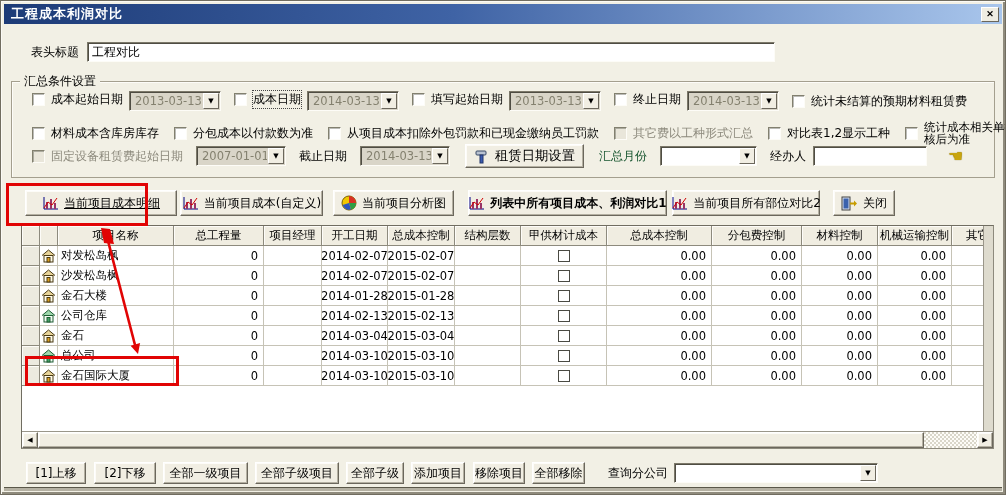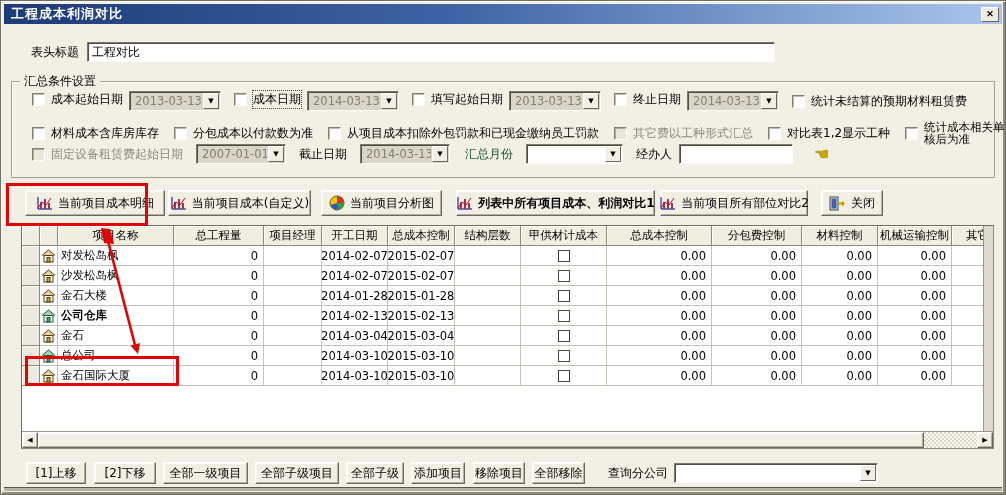--- a/index.html
+++ b/index.html
@@ -57,21 +57,21 @@
   .combo.disabled .combo-val{color:#84816f;}
   .w92{width:92px;} .w90{width:90px;} .w97{width:97px;}
   .redlabel{color:#14532d;white-space:nowrap;}
   .textinput{height:20px;font:12px "DejaVu Sans",sans-serif;padding:1px 4px;outline:none;}
   .hand{font-size:17px;color:#c9a50e;line-height:14px;text-shadow:0 0 1px #6b5a00;margin-left:14px;}
   .rentbtn{height:24px;display:inline-flex;align-items:center;gap:5px;padding:0 8px;white-space:nowrap;margin-left:8px;}
   
   .toolbar{position:absolute;left:24px;top:189px;height:26px;display:flex;align-items:stretch;}
   .tbtn{display:flex;align-items:center;justify-content:center;gap:5px;white-space:nowrap;
     font:12px "DejaVu Sans",sans-serif;padding:0 2px;cursor:default;}
-  .tbtn:nth-child(1){width:140px;}
+  .tbtn:nth-child(1){width:152px;text-decoration:underline;}
   .tbtn:nth-child(2){width:143px;margin-left:3px;}
   .tbtn:nth-child(3){width:121px;margin-left:10px;}
   .tbtn:nth-child(4){width:199px;margin-left:14px;font-weight:bold;}
   .tbtn:nth-child(5){width:148px;margin-left:5px;}
   .tbtn:nth-child(6){width:62px;margin-left:13px;}
   .ic{display:inline-flex;align-items:center;}
   
   .grid{position:absolute;left:20px;top:224px;width:973px;height:224px;background:#fff;
     border:1px solid #8d8a7d;border-top-color:#706d61;border-left-color:#706d61;}
   .gtable{position:absolute;left:0;top:0;right:10px;bottom:17px;overflow:hidden;background:#fff;}
@@ -230,20 +230,29 @@
       </label>
       <span class="combo disabled w90">
         <span class="combo-val">2007-01-01</span>
         <span class="combo-btn">▼</span>
       </span>
       <span style="margin-left:6px;white-space:nowrap;">截止日期</span>
       <span class="combo disabled w90">
         <span class="combo-val">2014-03-13</span>
         <span class="combo-btn">▼</span>
       </span>
+      <button class="rentbtn raised">
+        <span class="ic" id="hammer-slot">
+            <svg width="16" height="15" viewBox="0 0 16 15">
+              <rect x="2" y="2" width="10" height="4" rx="1" fill="#b9c2d1" stroke="#3a4a66"></rect>
+              <rect x="6" y="6" width="3" height="8" fill="#3a5bb0" stroke="#22356b"></rect>
+            </svg>
+          </span>
+        <span>租赁日期设置</span>
+      </button>
       <span class="redlabel" style="margin-left:8px;">汇总月份</span>
       <span class="combo w97">
         <span class="combo-val"></span>
         <span class="combo-btn">▼</span>
       </span>
       <span style="margin-left:6px;white-space:nowrap;">经办人</span>
       <input class="textinput sunken" type="text" style="width: 114px;" value="">
       <span class="hand">☚</span>
     </div>
   </div>
@@ -421,21 +430,21 @@
           <div class="dc sel" style="width: 18px;"></div>
           <div class="dc iconcell" style="width: 18px;">
             <span class="ic">
               <svg width="15" height="14" viewBox="0 0 15 14">
                 <path d="M1 6.5 L7.5 1 L14 6.5" fill="#9fd8ae" stroke="#1e5c33"></path>
                 <rect x="3" y="6.5" width="9" height="6.5" fill="#f2fbf2" stroke="#1e5c33"></rect>
                 <rect x="6" y="8.5" width="3" height="4.5" fill="#46a468" stroke="#1e5c33"></rect>
               </svg>
             </span>
           </div>
-          <div class="dc name" style="width: 116px; font-weight: bold;">公司仓库</div>
+          <div class="dc name" style="width: 116px;">公司仓库</div>
           <div class="dc num" style="width: 90px;">0</div>
           <div class="dc " style="width: 58px;"></div>
           <div class="dc date" style="width: 66px;">2014-02-13</div>
           <div class="dc date" style="width: 67px;">2015-02-13</div>
           <div class="dc " style="width: 66px;"></div>
           <div class="dc ck" style="width: 86px;">
             <span class="gckb"></span>
           </div>
           <div class="dc num" style="width: 105px;">0.00</div>
           <div class="dc num" style="width: 90px;">0.00</div>

